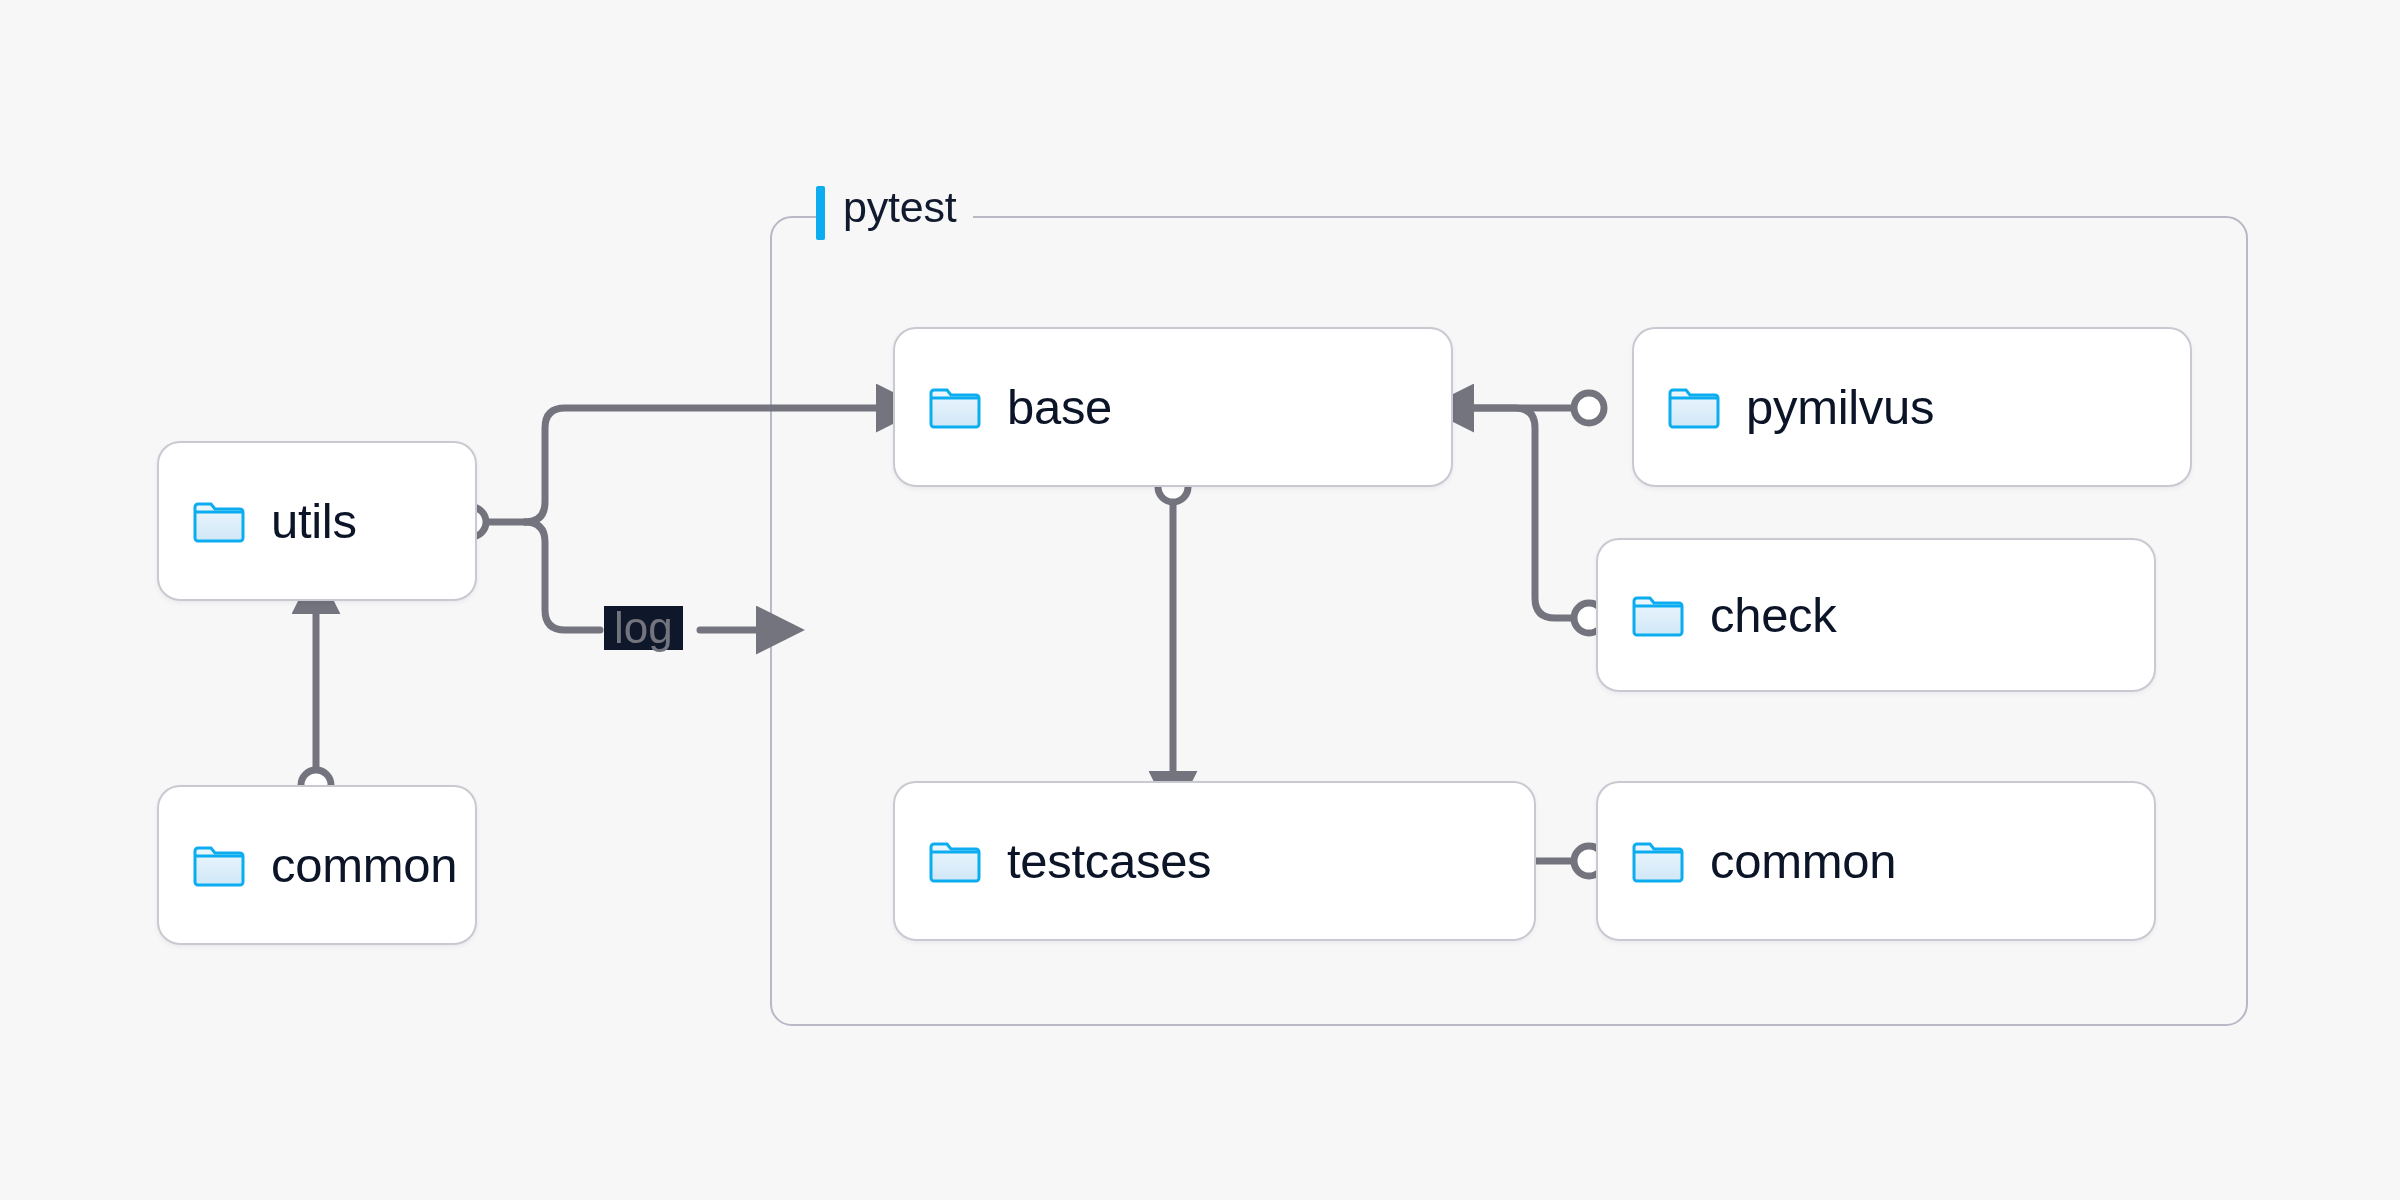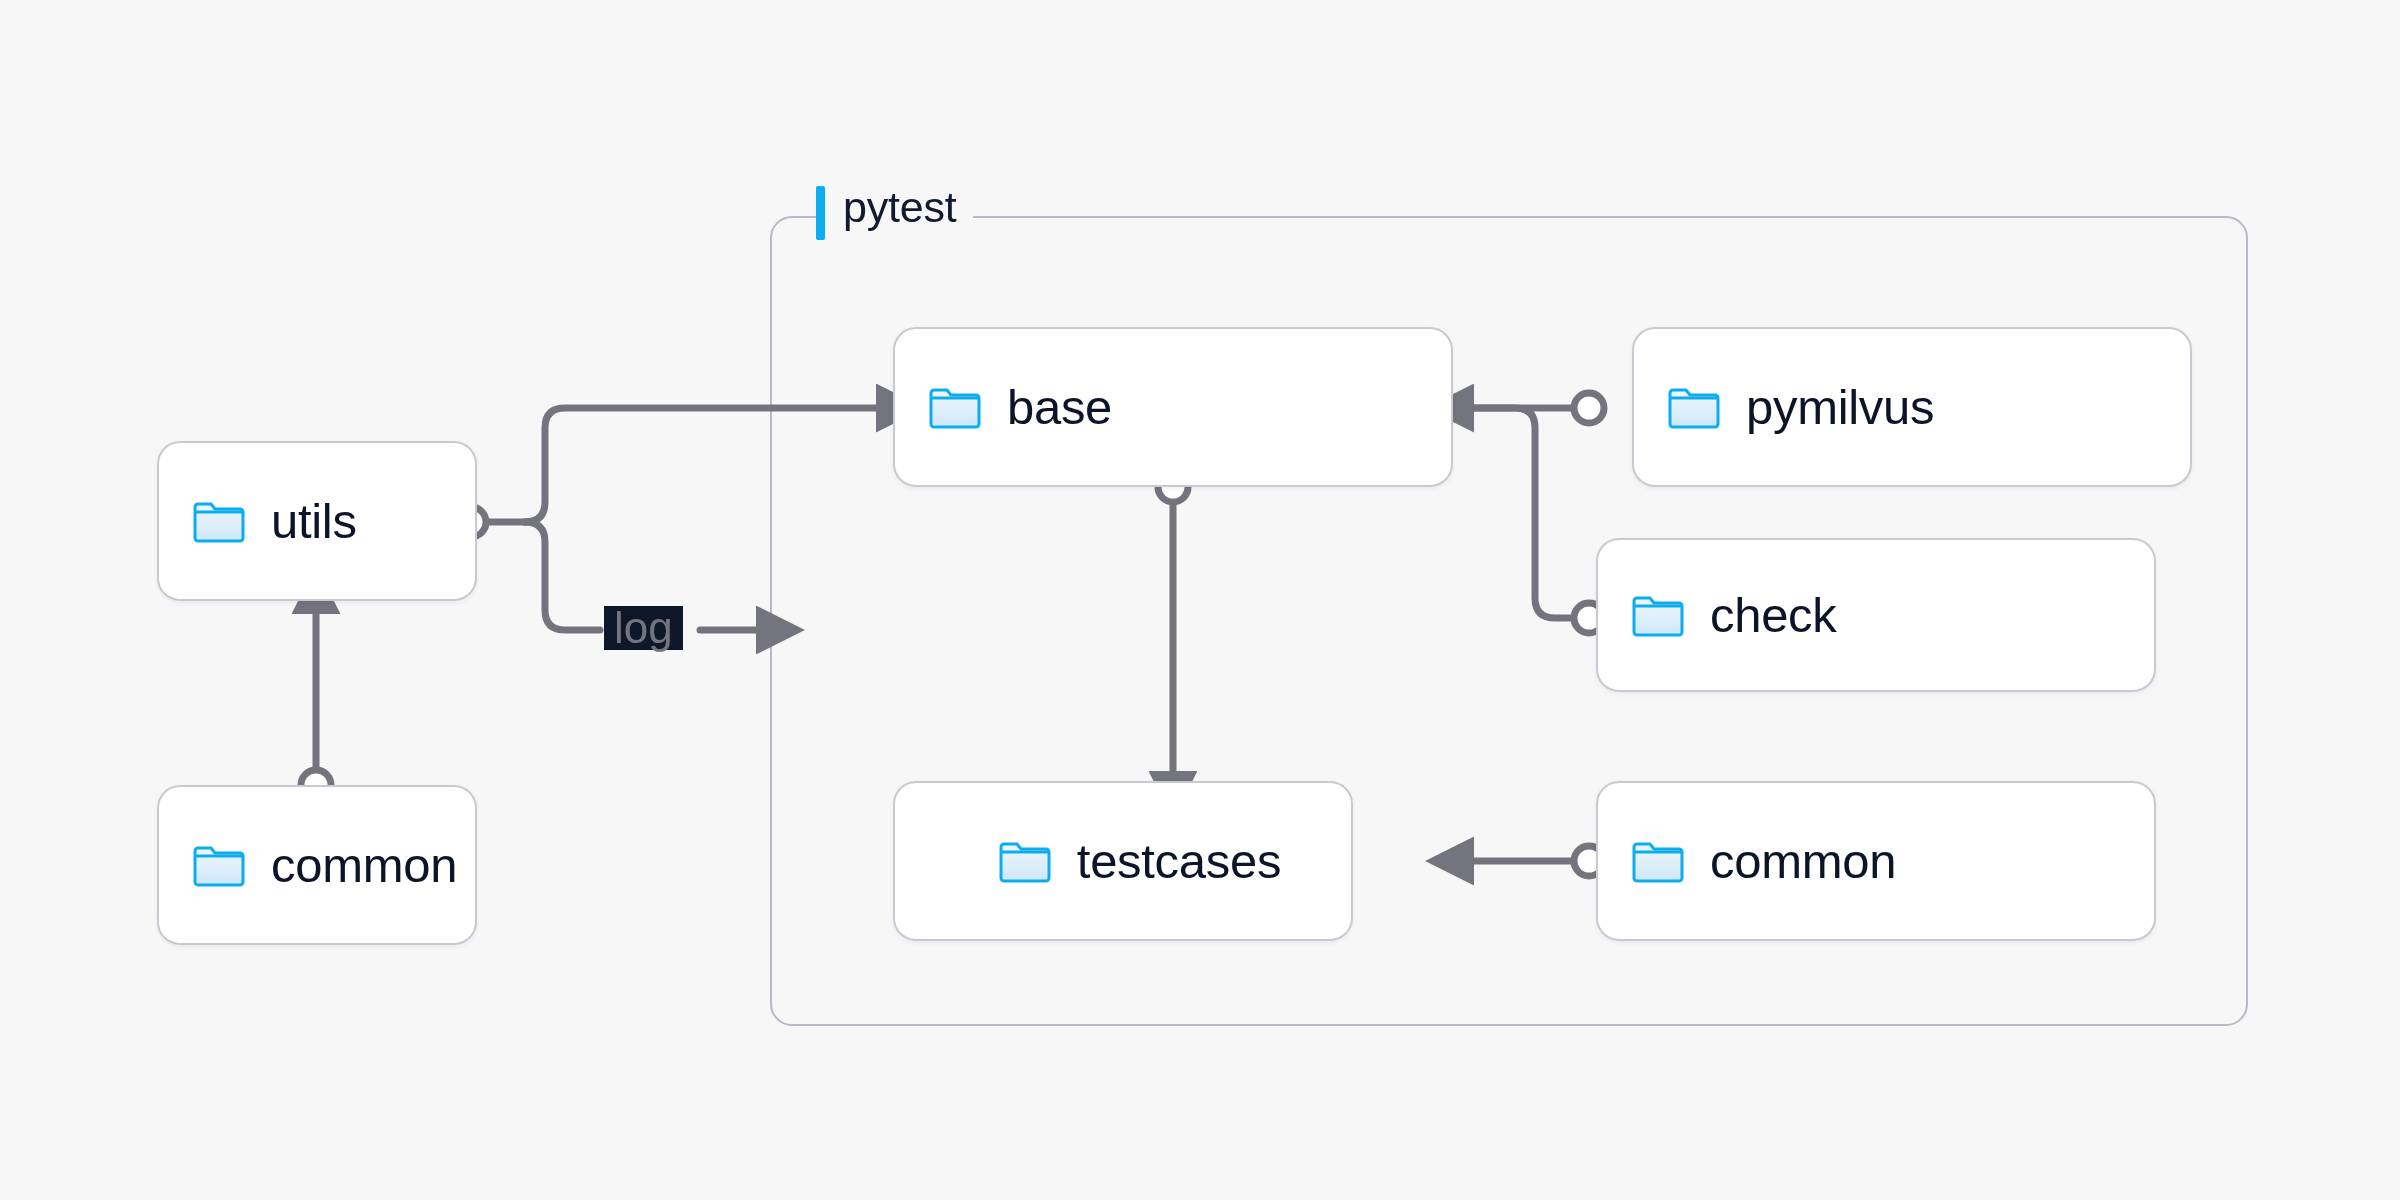--- a/index.html
+++ b/index.html
@@ -164,21 +164,21 @@
   </div>
 
   <div class="node" style="left:893px; top:327px; width:560px; height:160px;">
     <svg class="node-icon" viewBox="0 0 52 44">
       <path d="M2 8 a3 3 0 0 1 3-3 h13 l4 5 h25 a3 3 0 0 1 3 3 v26 a3 3 0 0 1 -3 3 h-42 a3 3 0 0 1 -3 -3 z" fill="url(#folderGrad)" stroke="#0cadf0" stroke-width="3"></path>
       <path d="M2 13 h48" stroke="#0cadf0" stroke-width="3" fill="none"></path>
     </svg>
     <span class="node-label">base</span>
   </div>
 
-  <div class="node" style="left:893px; top:781px; width:460px; height:160px;justify-content:center;">
+  <div class="node" style="left:893px; top:781px; width:643px; height:160px;">
     <svg class="node-icon" viewBox="0 0 52 44">
       <path d="M2 8 a3 3 0 0 1 3-3 h13 l4 5 h25 a3 3 0 0 1 3 3 v26 a3 3 0 0 1 -3 3 h-42 a3 3 0 0 1 -3 -3 z" fill="url(#folderGrad)" stroke="#0cadf0" stroke-width="3"></path>
       <path d="M2 13 h48" stroke="#0cadf0" stroke-width="3" fill="none"></path>
     </svg>
     <span class="node-label">testcases</span>
   </div>
 
   <div class="node" style="left:1596px; top:327px; width:560px; height:160px;margin-left:36px;">
     <svg class="node-icon" viewBox="0 0 52 44">
       <path d="M2 8 a3 3 0 0 1 3-3 h13 l4 5 h25 a3 3 0 0 1 3 3 v26 a3 3 0 0 1 -3 3 h-42 a3 3 0 0 1 -3 -3 z" fill="url(#folderGrad)" stroke="#0cadf0" stroke-width="3"></path>

